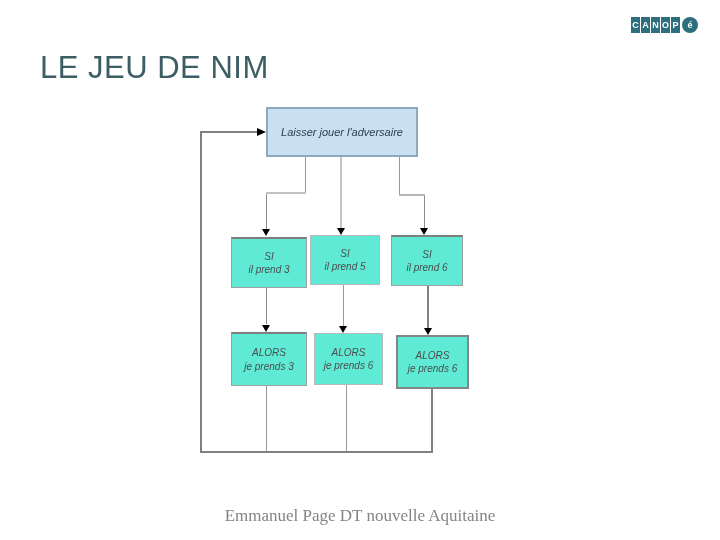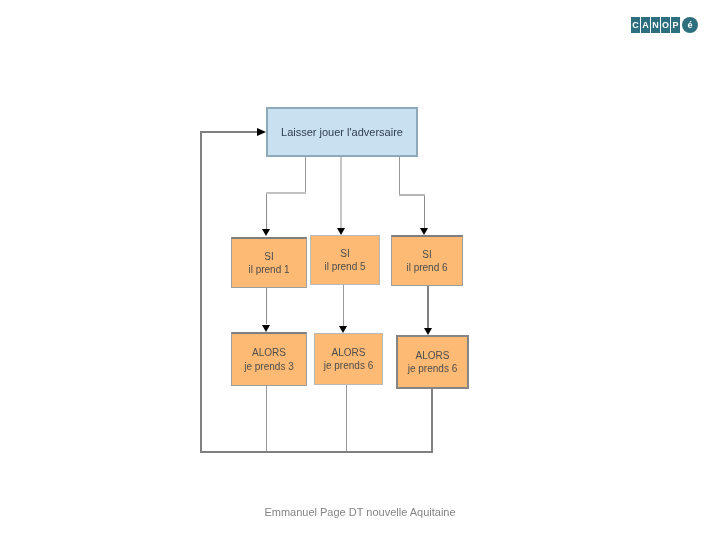--- a/index.html
+++ b/index.html
@@ -9,45 +9,46 @@
 
   .title{position:absolute;left:40px;top:50px;font-size:31px;letter-spacing:0.5px;
          color:#3b5d63;font-weight:400;white-space:nowrap;}
 
   .logo{position:absolute;top:17px;right:22px;display:flex;align-items:center;gap:1px;}
   .logo .tile{display:block;width:9px;height:16px;background:#2d6f7e;color:#fff;
               font-size:9px;font-weight:bold;line-height:16px;text-align:center;}
   .logo .circ{display:block;width:16px;height:16px;margin-left:1px;background:#2d6f7e;color:#fff;
               border-radius:50%;font-size:9px;font-weight:bold;line-height:16px;text-align:center;}
 
-  .diagram{position:absolute;inset:0;}
+  .diagram{position:absolute;inset:0;font-style:italic;}
 
   .ln{position:absolute;}
 
-  .box{position:absolute;background:#fdba74;border:1px solid #9e9e9e;display:flex;
+  .box{position:absolute;background:#5eead4;border:1px solid #9e9e9e;display:flex;
        flex-direction:column;align-items:center;justify-content:center;
        font-size:10px;line-height:1.32;color:#4d4d4d;text-align:center;}
   .box.top{background:#c9e0f1;border:2px solid #8ea9bc;color:#2f3d50;font-size:11px;}
   .bt-dark{border-top:2px solid #7f7f7f;}
   .b-light{border-color:#b9b9b9;}
   .b-dark{border:2px solid #858585;}
 
   .arrow-d{position:absolute;width:0;height:0;border-left:4px solid transparent;
            border-right:4px solid transparent;border-top:7px solid #000;}
   .arrow-r{position:absolute;width:0;height:0;border-top:4px solid transparent;
            border-bottom:4px solid transparent;border-left:9px solid #000;}
 
   .footer{position:absolute;left:0;right:0;top:506px;text-align:center;
-          font-size:11px;color:#848484;}
+          font-size:17px;color:#848484;font-family:Liberation Serif, serif;}
 </style>
 </head>
 <body>
 
 <div class="slide">
 
+  <div class="title">LE JEU DE NIM</div>
 
   <div class="logo">
     <span class="tile">C</span>
     <span class="tile">A</span>
     <span class="tile">N</span>
     <span class="tile">O</span>
     <span class="tile">P</span>
     <span class="circ">é</span>
   </div>
 
@@ -83,21 +84,21 @@
     <div class="ln" style="left:266px;top:383px;width:1px;height:68px;background:#9a9a9a;"></div>
     <div class="ln" style="left:346px;top:383px;width:1px;height:68px;background:#9a9a9a;"></div>
     <div class="ln" style="left:431px;top:385px;width:2px;height:66px;background:#808080;"></div>
 
     <div class="box top" style="left:266px;top:107px;width:148px;height:46px;">
       <span>Laisser jouer l'adversaire</span>
     </div>
 
     <div class="box bt-dark" style="left:231px;top:237px;width:74px;height:48px;">
       <span>SI</span>
-      <span>il prend 1</span>
+      <span>il prend 3</span>
     </div>
     <div class="box b-light" style="left:310px;top:235px;width:68px;height:48px;">
       <span>SI</span>
       <span>il prend 5</span>
     </div>
     <div class="box bt-dark" style="left:391px;top:235px;width:70px;height:48px;">
       <span>SI</span>
       <span>il prend 6</span>
     </div>
 

